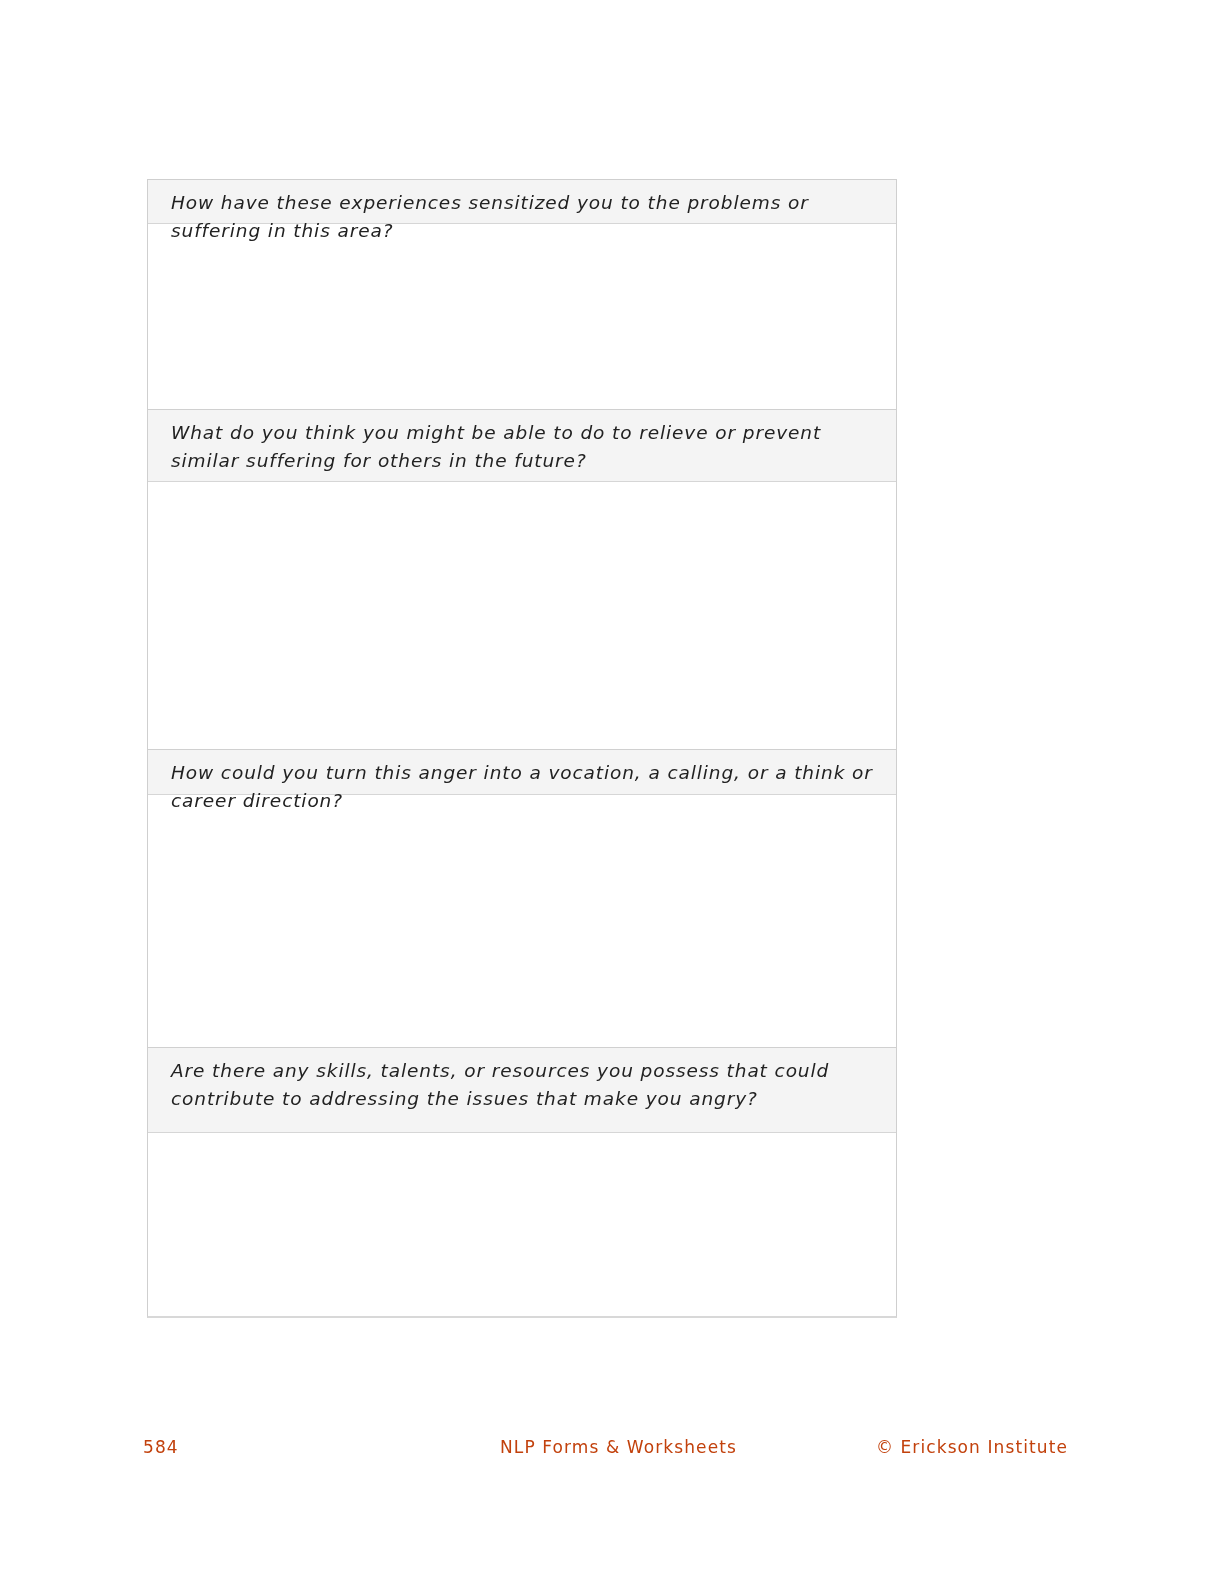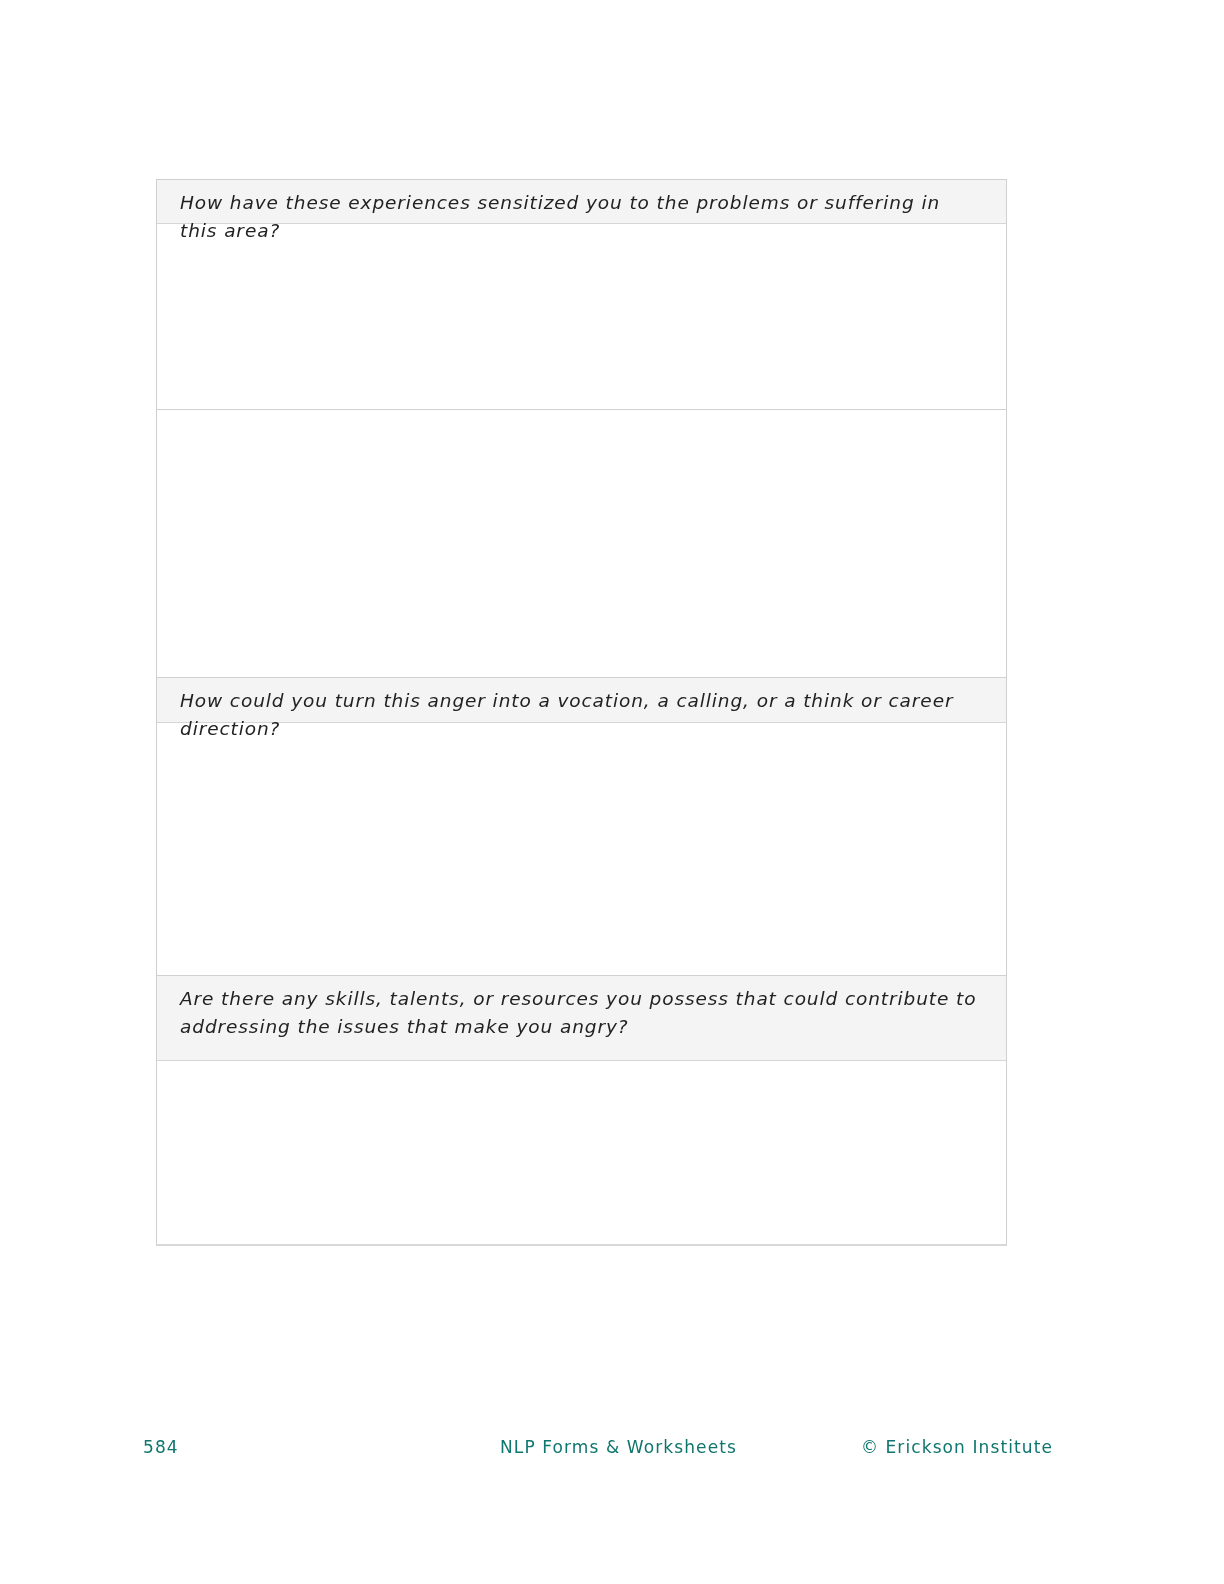--- a/index.html
+++ b/index.html
@@ -1,33 +1,34 @@
 <!DOCTYPE html>
 <html><head>
 <meta charset="utf-8">
 <style>
   html, body { margin: 0; padding: 0; background: #ffffff; }
   body { width: 1224px; height: 1584px; position: relative; font-family: "DejaVu Sans", "Liberation Sans", sans-serif; }
-  .form { position: absolute; left: 156px; top: 179px; width: 851px; border: 1px solid #cfcfcf; border-bottom: 2px solid #d8d8d8; box-sizing: border-box; }
+  .form { position: absolute; left: 147px; top: 179px; width: 750px; border: 1px solid #cfcfcf; border-bottom: 2px solid #d8d8d8; box-sizing: border-box; }
   .q { background: #f4f4f4; border-bottom: 1px solid #d6d6d6; padding: 9px 22px 0 23px; box-sizing: border-box; font-style: italic; font-size: 18.5px; letter-spacing: 0.9px; line-height: 28px; color: #222222; }
   .a { background: #ffffff; border-bottom: 1px solid #d0d0d0; }
   .a.last { border-bottom: none; }
-  .footer { position: absolute; top: 1437px; font-size: 17px; letter-spacing: 1.1px; color: #0f766e; }
+  .footer { position: absolute; top: 1437px; font-size: 17px; letter-spacing: 1.1px; color: #c2410c; }
 </style>
 </head>
 <body>
 
 <div class="form">
   <div class="q" style="height:44px;">How have these experiences sensitized you to the problems or suffering in this area?</div>
   <div class="a" style="height:185px;"></div>
 
+  <div class="q" style="height:72px;">What do you think you might be able to do to relieve or prevent similar suffering for others in the future?</div>
   <div class="a" style="height:267px;"></div>
 
   <div class="q" style="height:45px;">How could you turn this anger into a vocation, a calling, or a think or career direction?</div>
   <div class="a" style="height:252px;"></div>
 
   <div class="q" style="height:85px;font-style:italic;">Are there any skills, talents, or resources you possess that could contribute to addressing the issues that make you angry?</div>
   <div class="a last" style="height:183px;"></div>
 </div>
 
 <div class="footer" style="left:143px;">584</div>
 <div class="footer" style="left:500px;">NLP Forms &amp; Worksheets</div>
-<div class="footer" style="right:171px;">© Erickson Institute</div>
+<div class="footer" style="right:156px;">© Erickson Institute</div>
 
 </body></html>

